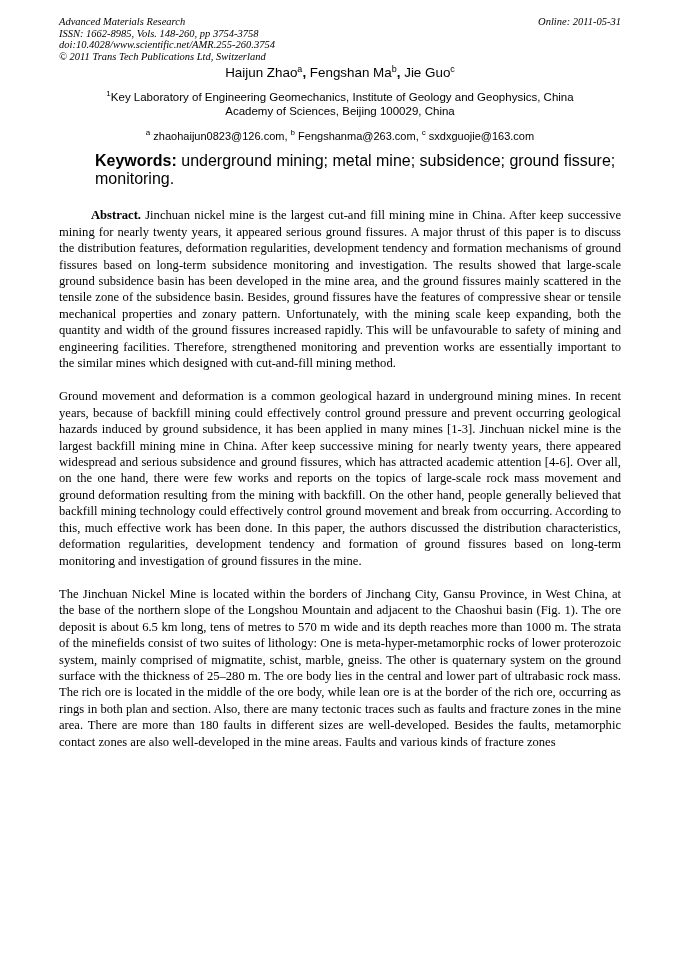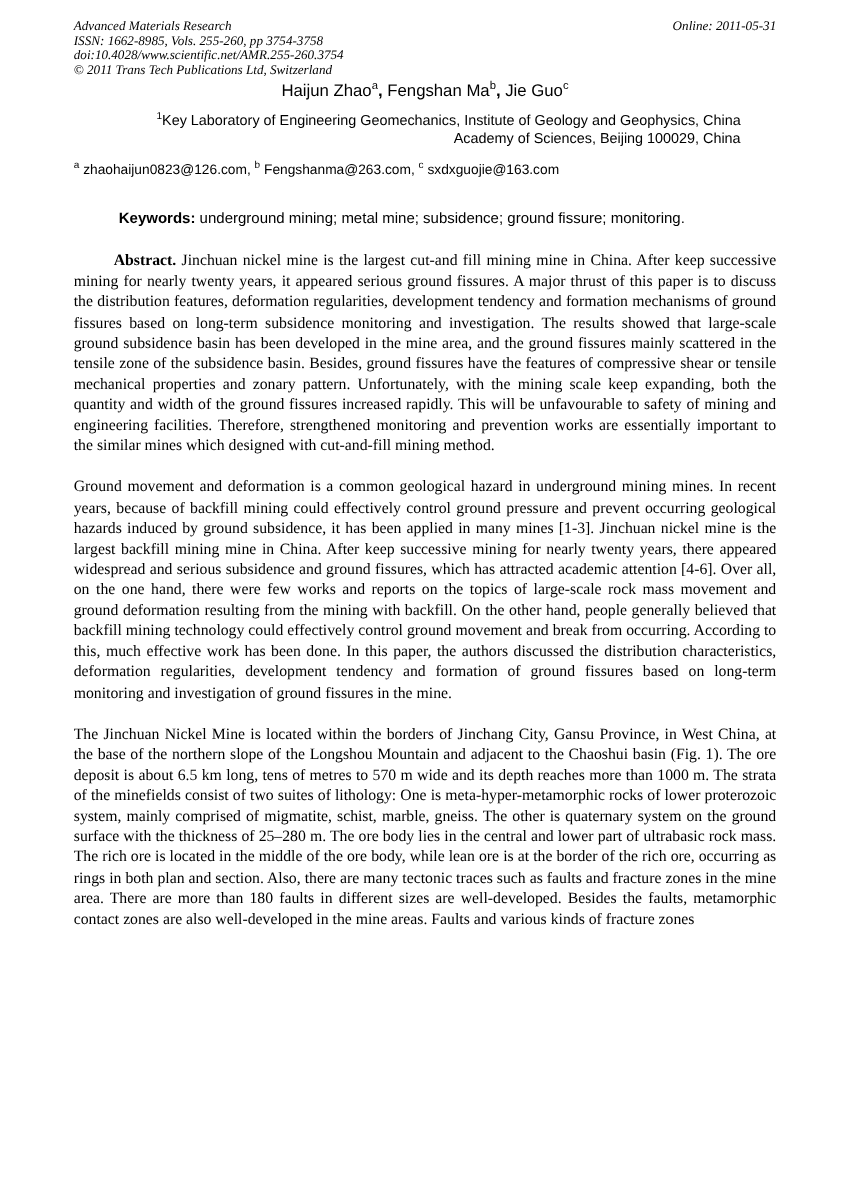--- a/index.html
+++ b/index.html
@@ -40,37 +40,38 @@
     font-size: 13.4px;
     text-align: center;
     margin-top: 3px;
   }
   .authors sup { font-size: 9px; line-height: 0; }
   .author-sep { font-weight: bold; }
   .affiliation {
     font-family: "Liberation Sans", sans-serif;
     font-size: 11.5px;
     line-height: 14px;
-    text-align: right;
+    text-align: center;
     max-width: 505px;
     margin: 10px auto 0 auto;
   }
   .affiliation sup { font-size: 8px; line-height: 0; }
   .emails {
     font-family: "Liberation Sans", sans-serif;
     font-size: 11px;
+    text-align: center;
     margin-top: 12px;
   }
   .emails sup { font-size: 8px; line-height: 0; }
 
   
   .keywords {
     font-family: "Liberation Sans", sans-serif;
-    font-size: 12px;
-    margin: 25px 0 0 0;
+    font-size: 16px;
+    margin: 10px 0 0 0;
     padding-left: 36px;
   }
   .keywords .kw-label { font-weight: bold; }
 
   
   .body-text {
     font-family: "Liberation Serif", serif;
     font-size: 12.6px;
     line-height: 16.4px;
     text-align: justify;
@@ -88,21 +89,21 @@
   section .body-text { margin-top: 17px; }
 </style>
 </head>
 <body>
 
 <div class="page">
 
   <header class="page-header">
     <div class="header-left">
       <div class="hline">Advanced Materials Research</div>
-      <div class="hline">ISSN: 1662-8985, Vols. 255-260, pp 3754-3758</div>
+      <div class="hline">ISSN: 1662-8985, Vols. 148-260, pp 3754-3758</div>
       <div class="hline">doi:10.4028/www.scientific.net/AMR.255-260.3754</div>
       <div class="hline">© 2011 Trans Tech Publications Ltd, Switzerland</div>
     </div>
     <div class="header-right">Online: 2011-05-31</div>
   </header>
 
 
   <div class="authors">
     <span><span>Haijun Zhao</span><sup>a</sup></span><span class="author-sep">, </span><span><span>Fengshan Ma</span><sup>b</sup></span><span class="author-sep">, </span><span><span>Jie Guo</span><sup>c</sup></span>
   </div>

